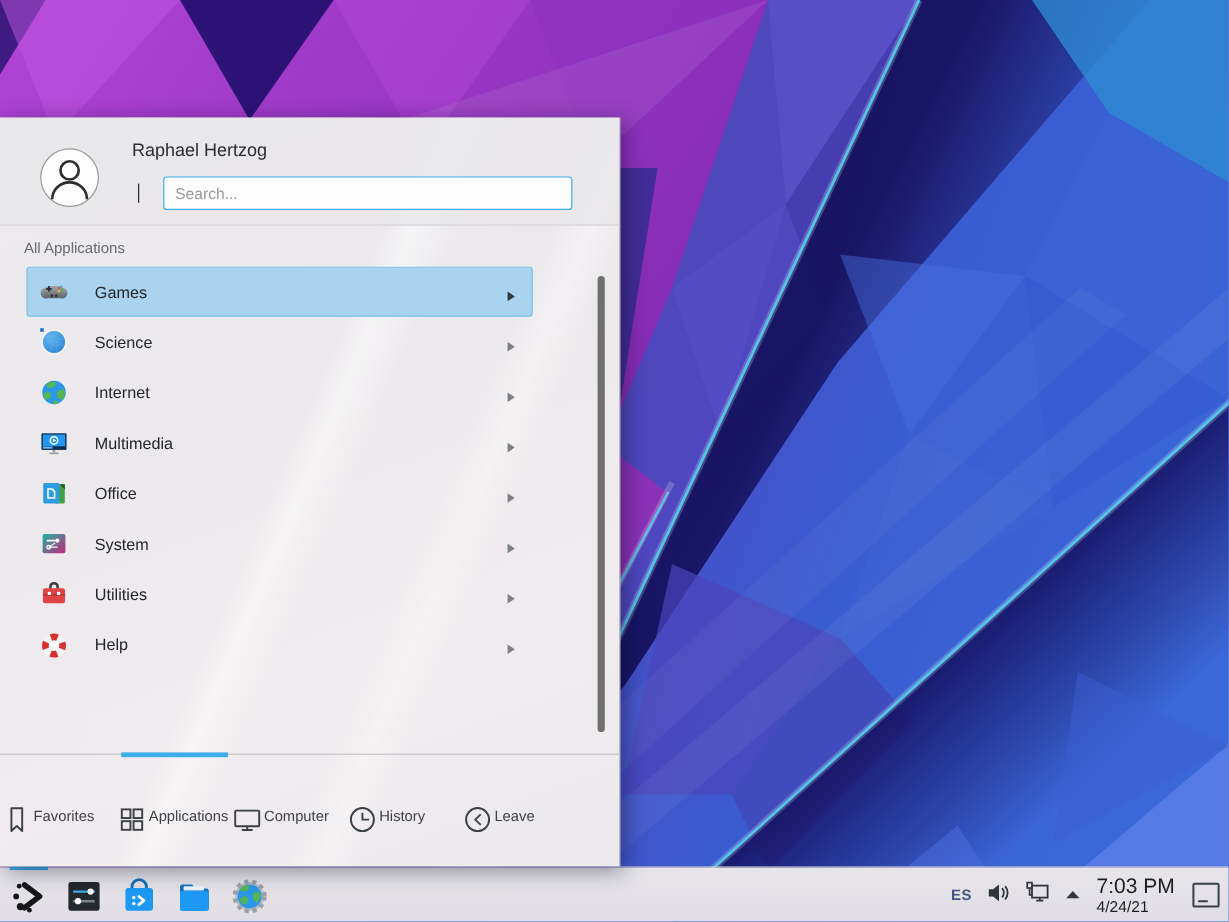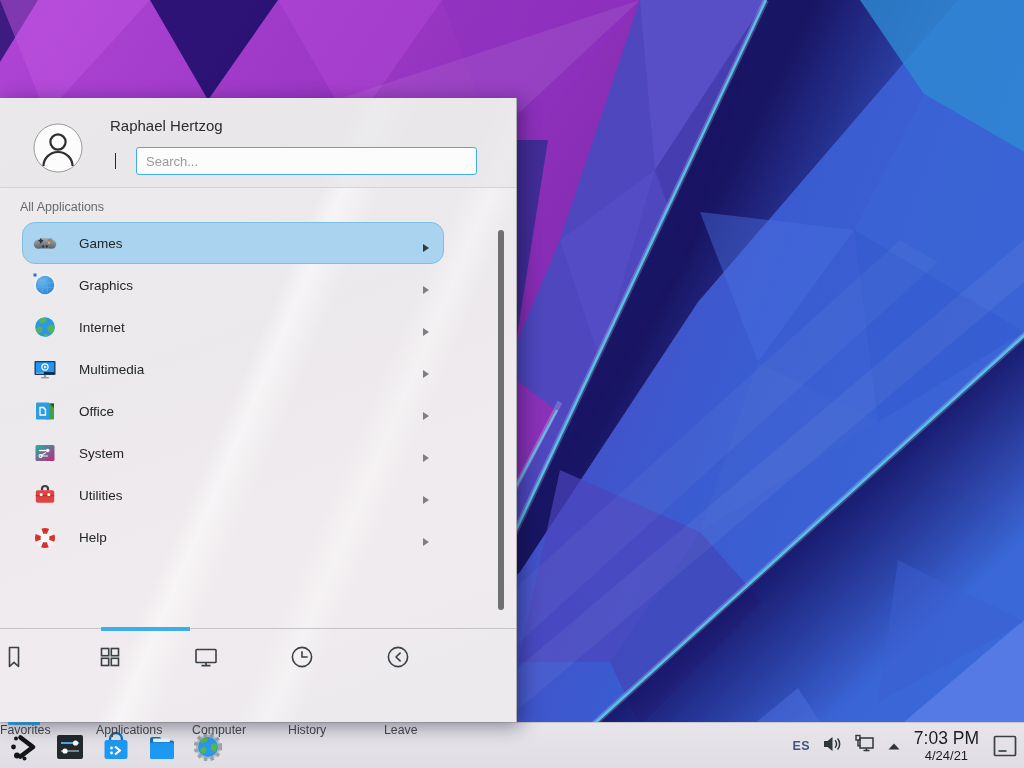--- a/index.html
+++ b/index.html
@@ -24,50 +24,50 @@
   .search-wrap input{width:100%;height:100%;box-sizing:border-box;border:1.4px solid #3daee9;
     border-radius:3px;background:#fcfcfc;padding:0 6px 0 9px;font-size:13px;color:#444;
     font-family:"Liberation Sans","DejaVu Sans",sans-serif;outline:none;margin-left:28px;}
   .search-wrap input::placeholder{color:#9a9a9a;opacity:1;}
   .search-caret{position:absolute;left:7px;top:6px;width:1px;height:16px;background:#2a2a2a;}
 
   .section-label{position:absolute;left:20px;top:102px;font-size:12.5px;color:#68696b;}
 
   .cat-list{position:absolute;left:0;top:124px;width:100%;height:406px;overflow:hidden;}
   .row{position:relative;width:422px;height:42px;margin-left:22px;box-sizing:border-box;
-    display:flex;align-items:center;border:1px solid transparent;border-radius:13px;}
+    display:flex;align-items:center;border:1px solid transparent;border-radius:3px;}
   .row .ric{width:24px;height:24px;margin-left:10px;flex:0 0 auto;}
   .row .ric svg{display:block;width:24px;height:24px;}
   .row .rlabel{margin-left:22px;font-size:13.5px;color:#232629;}
   .row .arrow{position:absolute;right:13px;top:16px;width:8px;height:10px;color:#7d7f82;}
   .row.selected{background:#a9d3ee;border-color:#7cbfe5;}
   .row.selected .arrow{color:#33383c;}
 
   .scrollbar{position:absolute;right:12px;top:132px;width:6px;height:380px;
     background:#6f6f6f;border-radius:3px;}
 
   .tabbar{position:absolute;left:0;bottom:0;width:100%;height:94px;
     border-top:1px solid #c6c4c8;box-sizing:border-box;display:flex;}
   .tab-indicator{position:absolute;left:101px;top:-2px;width:89px;height:3.5px;background:#3daee9;z-index:2;}
-  .tab{width:96px;display:flex;flex-direction:column;align-items:flex-start;gap:44px;}
+  .tab{width:96px;display:flex;flex-direction:row;align-items:center;}
   .tab .ticon{margin-top:14px;width:28px;height:28px;color:#3b4045;}
   .tab .ticon svg{display:block;width:28px;height:28px;}
   .tab .tlabel{margin-top:8px;font-size:12.3px;color:#3e4247;}
 
   
   .panel{position:absolute;left:0;bottom:0;width:100%;height:46px;z-index:4;
     background:linear-gradient(180deg,#e7e5ea 0%,#e0dee4 100%);border-top:1px solid #c9c7ce;box-sizing:border-box;}
   .panel-left{position:absolute;left:8px;top:4px;height:40px;display:flex;align-items:center;gap:14px;}
   .papp{width:32px;height:32px;}
   .papp svg{display:block;width:32px;height:32px;}
   .active-stripe{position:absolute;left:8px;top:-1px;width:32px;height:3px;background:#3daee9;}
   .panel-right{position:absolute;right:6px;top:0;height:46px;display:flex;align-items:center;gap:11px;}
   .kbd-layout{font-size:12.5px;font-weight:bold;color:#44567e;letter-spacing:.3px;}
   .tray-ic{display:block;}
-  .clock{text-align:center;line-height:1.05;color:#1b1e21;margin:0 2px;}
+  .clock{line-height:1.05;color:#1b1e21;margin:0 2px;}
   .clock .time{font-size:17.5px;}
   .clock .date{font-size:13px;margin-top:1px;}
   .showdesk{width:26px;height:26px;}
 </style>
 </head>
 <body>
 
 <div class="screen">
 
   <div class="wallpaper">
@@ -185,21 +185,21 @@
           <radialGradient id="gGr" cx=".35" cy=".3" r=".9">
                 <stop offset="0" stop-color="#6cb9f5"></stop>
                 <stop offset="1" stop-color="#1f7ecb"></stop>
               </radialGradient>
           <circle cx="12" cy="12" r="10.8" fill="#f1f1f1"></circle>
           <circle cx="12" cy="12" r="9.2" fill="url(#gGr)"></circle>
           <path d="M3.5 9.5 h17 M3.5 14.5 h17 M9.5 3.5 v17 M14.5 3.5 v17" stroke="#5aa7e8" stroke-width=".8" opacity=".75" fill="none"></path>
           <rect x="0.5" y="0.5" width="3" height="3" fill="#2d6fc4"></rect>
         </svg>
           </span>
-        <span class="rlabel">Graphics</span>
+        <span class="rlabel">Science</span>
         <span class="arrow"><svg viewBox="0 0 8 10">
               <path d="M1 1 L7 5 L1 9 Z" fill="currentColor"></path>
             </svg></span>
       </div>
 
       <div class="row">
         <span class="ric">
             <svg viewBox="0 0 24 24">
           <circle cx="12" cy="12" r="9.8" fill="#2c97e8"></circle>
           <path d="M7.5 3.6 C10 2.7 12.6 3 13.9 4.4 L12.4 7.6 L8.3 8.6 L5.4 6.8 C5.9 5.5 6.5 4.4 7.5 3.6 Z" fill="#53b556"></path>

